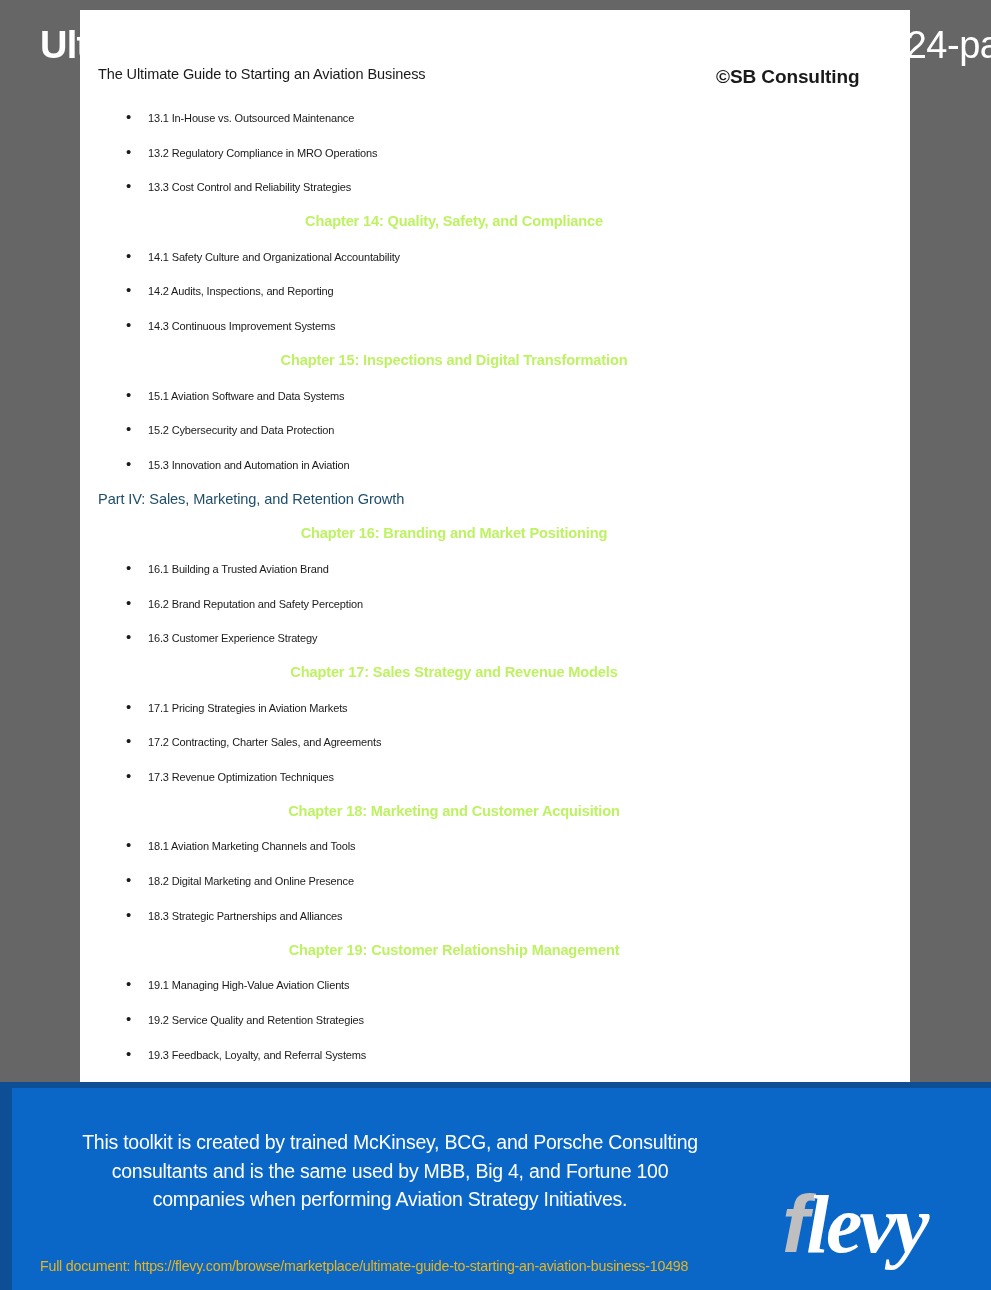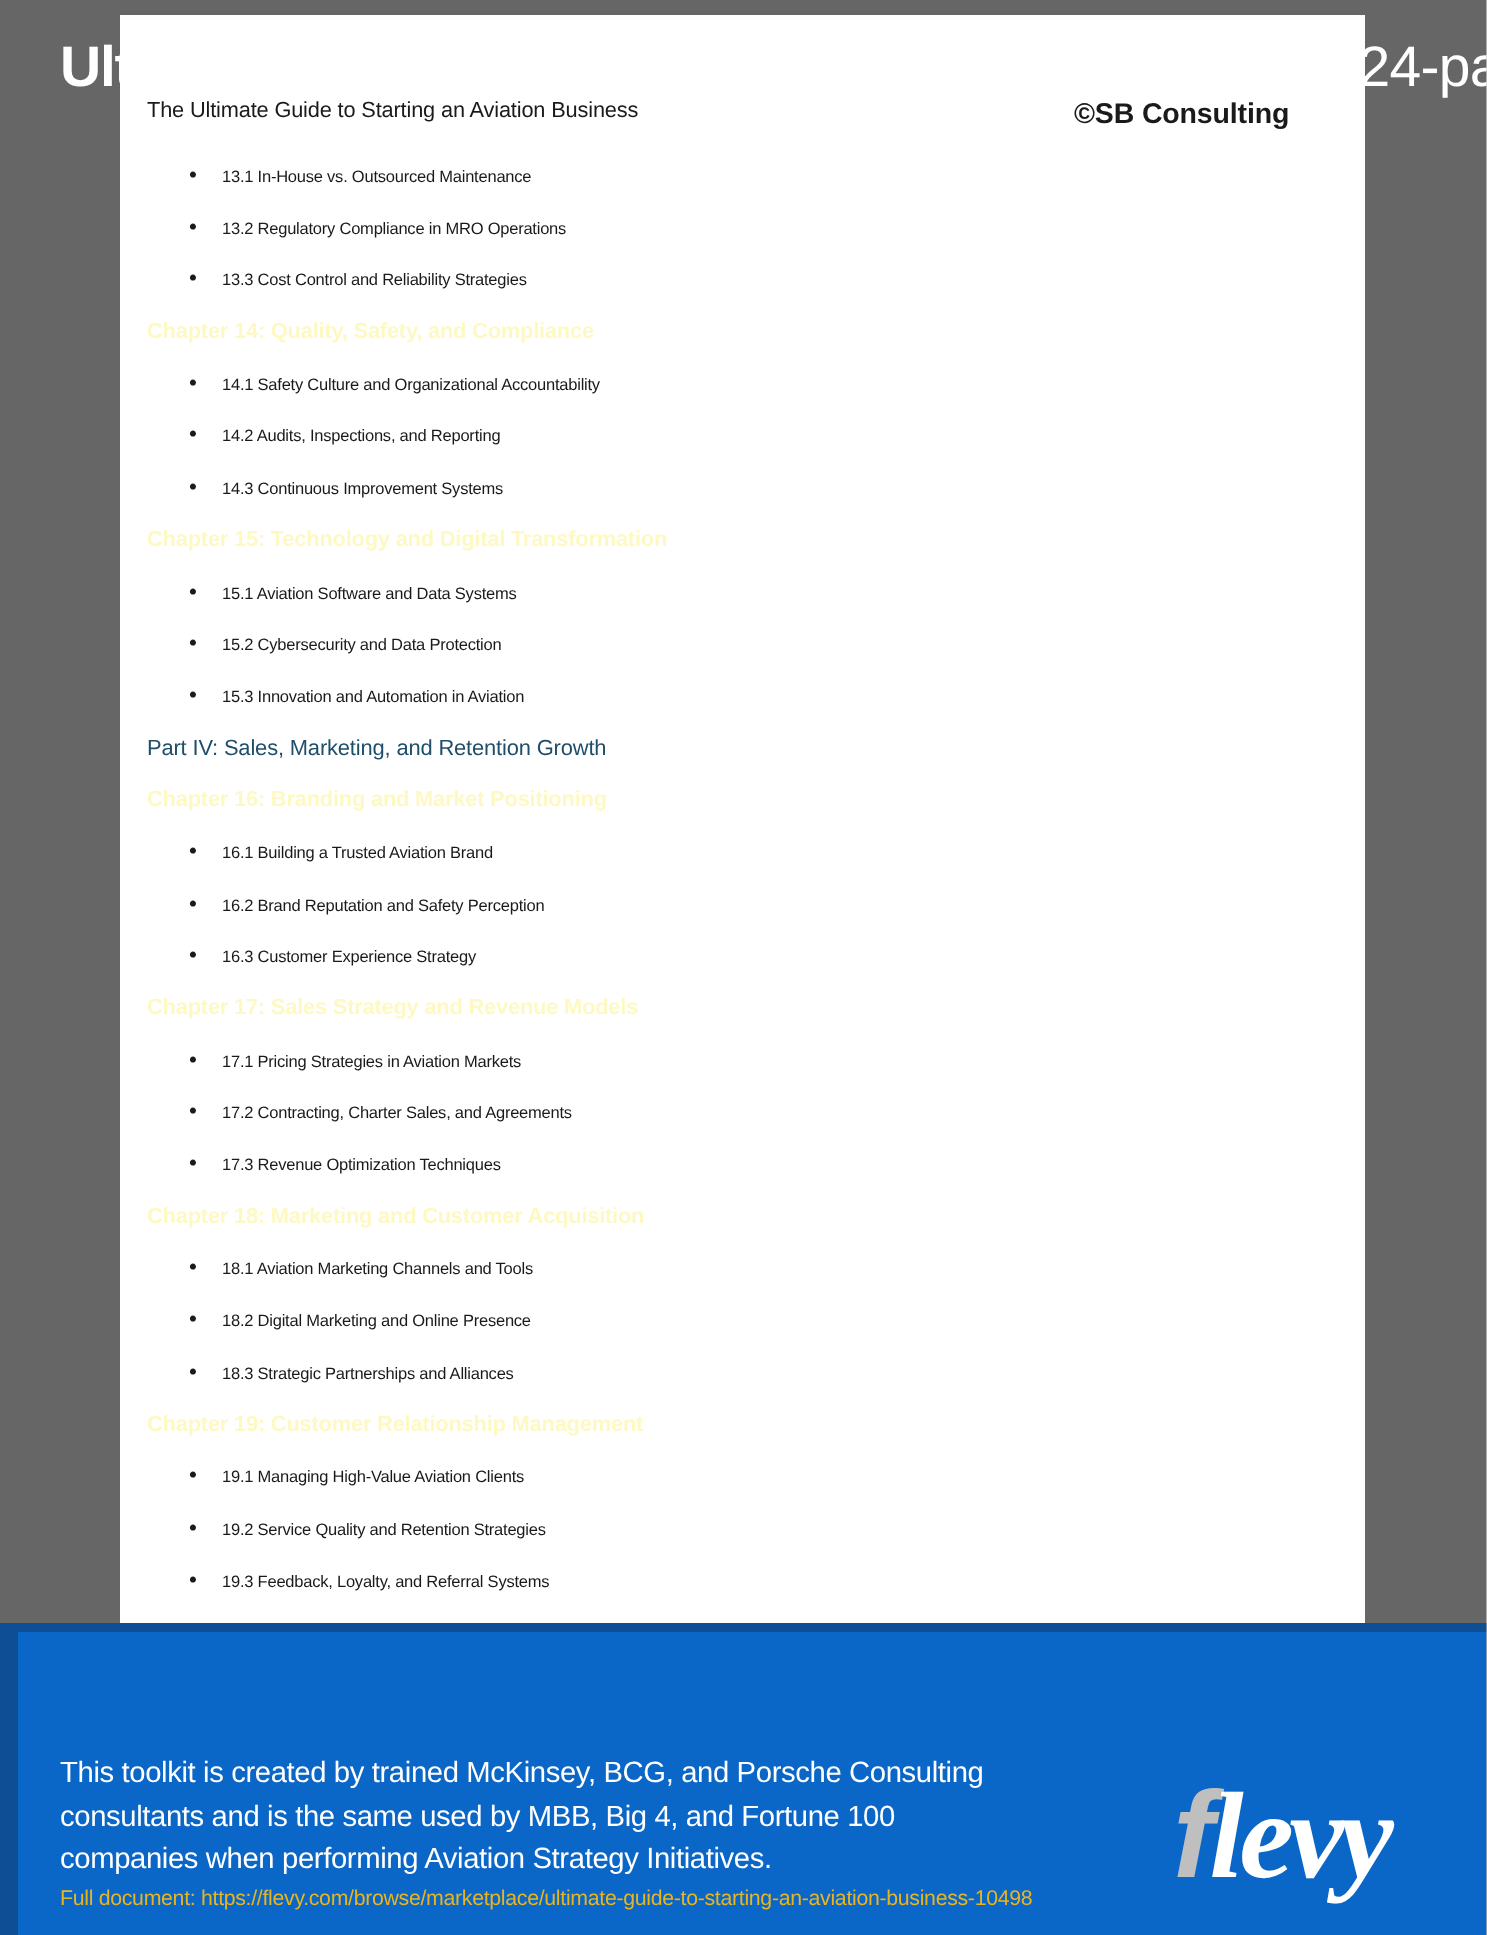--- a/index.html
+++ b/index.html
@@ -59,27 +59,28 @@
     left: 98px;
     top: 100px;
     width: 712px;
   }
 
   .toc-block { display: block; }
 
   .chapter-heading {
     font-size: 14.6px;
     font-weight: bold;
-    color: #fef9c3;
+    color: #bef264;
     letter-spacing: -0.15px;
     margin: 0;
     padding: 0 0 0 0;
     height: 34.7px;
     line-height: 34.7px;
     white-space: nowrap;
+    text-align: center;
   }
 
   .part-heading {
     font-size: 14.6px;
     font-weight: normal;
     color: #1F4E6B;
     letter-spacing: -0.1px;
     margin: 0;
     height: 34.7px;
     line-height: 34.7px;
@@ -147,22 +148,23 @@
     line-height: 46px;
   }
   #banner-title .title-suffix {
     font-weight: normal;
     letter-spacing: -0.5px;
   }
 
   #banner-desc {
     position: absolute;
     left: 40px;
-    top: 1168px;
+    top: 1128px;
     width: 700px;
+    text-align: center;
   }
   .banner-desc-line {
     font-size: 19.5px;
     color: #ffffff;
     line-height: 28.5px;
     letter-spacing: -0.25px;
     white-space: nowrap;
   }
 
   #banner-url {
@@ -208,21 +210,21 @@
       <div class="toc-item"><span class="toc-bullet">•</span><span class="toc-label">13.2 Regulatory Compliance in MRO Operations</span></div>
       <div class="toc-item"><span class="toc-bullet">•</span><span class="toc-label">13.3 Cost Control and Reliability Strategies</span></div>
     </div>
     <div class="toc-block">
       <div class="chapter-heading">Chapter 14: Quality, Safety, and Compliance</div>
       <div class="toc-item"><span class="toc-bullet">•</span><span class="toc-label">14.1 Safety Culture and Organizational Accountability</span></div>
       <div class="toc-item"><span class="toc-bullet">•</span><span class="toc-label">14.2 Audits, Inspections, and Reporting</span></div>
       <div class="toc-item"><span class="toc-bullet">•</span><span class="toc-label">14.3 Continuous Improvement Systems</span></div>
     </div>
     <div class="toc-block">
-      <div class="chapter-heading">Chapter 15: Technology and Digital Transformation</div>
+      <div class="chapter-heading">Chapter 15: Inspections and Digital Transformation</div>
       <div class="toc-item"><span class="toc-bullet">•</span><span class="toc-label">15.1 Aviation Software and Data Systems</span></div>
       <div class="toc-item"><span class="toc-bullet">•</span><span class="toc-label">15.2 Cybersecurity and Data Protection</span></div>
       <div class="toc-item"><span class="toc-bullet">•</span><span class="toc-label">15.3 Innovation and Automation in Aviation</span></div>
     </div>
     <div class="toc-block">
       <div class="part-heading">Part IV: Sales, Marketing, and Retention Growth</div>
     </div>
     <div class="toc-block">
       <div class="chapter-heading">Chapter 16: Branding and Market Positioning</div>
       <div class="toc-item"><span class="toc-bullet">•</span><span class="toc-label">16.1 Building a Trusted Aviation Brand</span></div>

